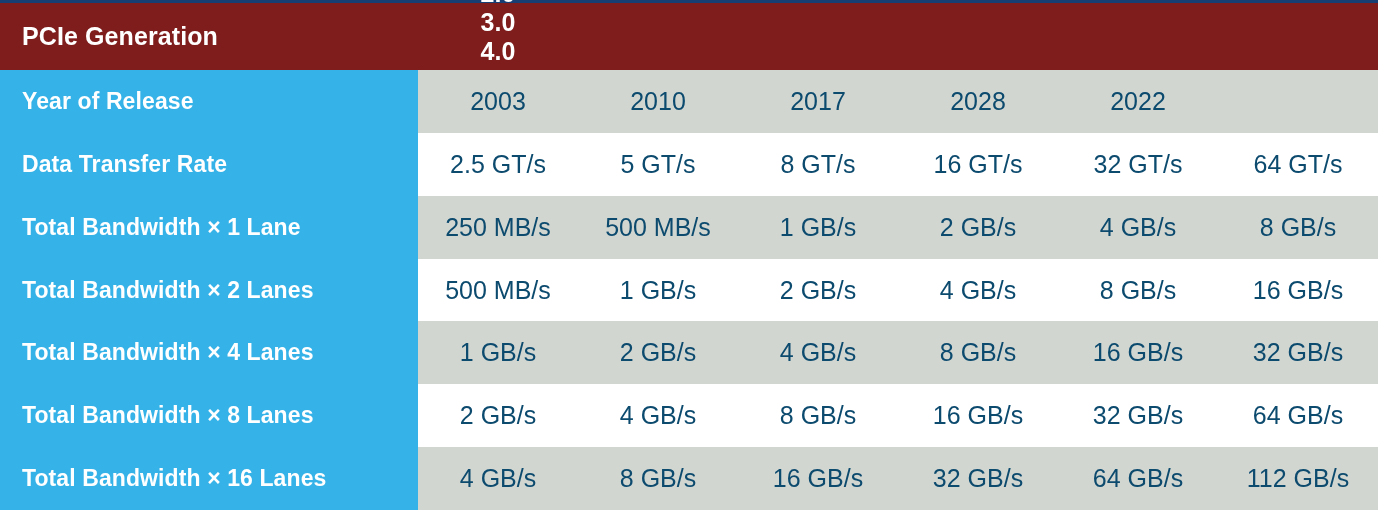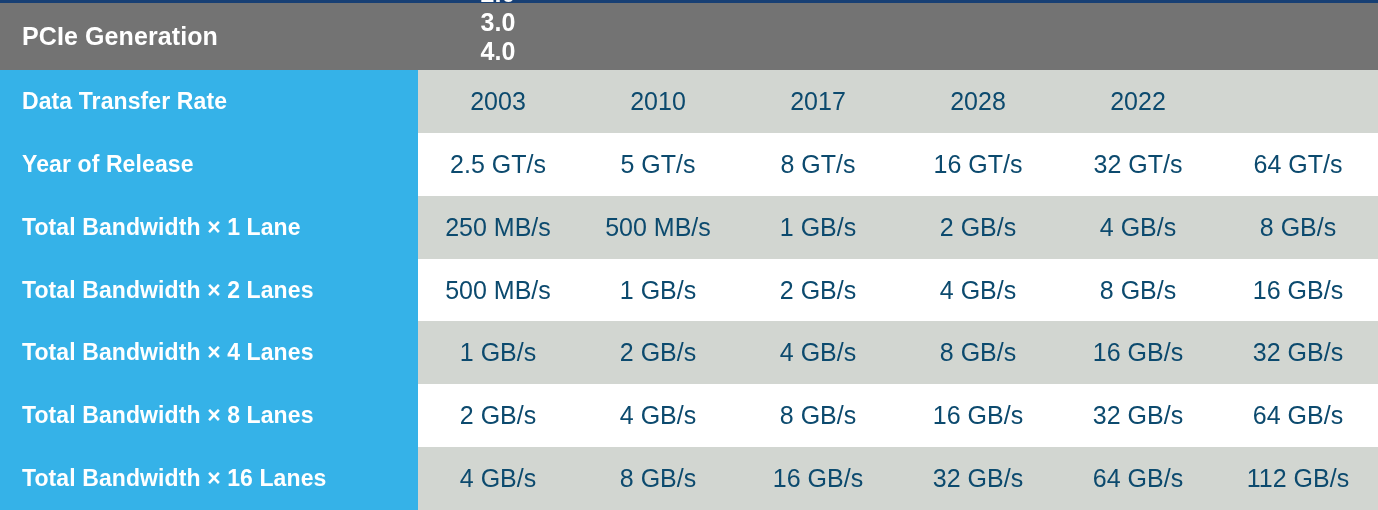--- a/index.html
+++ b/index.html
@@ -19,21 +19,21 @@
     background: #ffffff;
   }
 
   
   .header-row {
     position: absolute;
     left: 0;
     top: 0;
     width: 1378px;
     height: 70px;
-    background: #737373;
+    background: #7f1d1d;
     border-top: 3px solid #173F74;
     display: flex;
     align-items: center;
   }
 
   .header-label {
     width: 418px;
     padding-left: 22px;
     color: #ffffff;
     font-size: 25px;
@@ -121,22 +121,22 @@
       <div class="header-cell">1.0</div>
       <div class="header-cell">2.0</div>
       <div class="header-cell">3.0</div>
       <div class="header-cell">4.0</div>
       <div class="header-cell">8.3</div>
       <div class="header-cell">4.8</div>
     </div>
   </div>
 
   <div class="label-column">
+    <div class="label-cell">Year of Release</div>
     <div class="label-cell">Data Transfer Rate</div>
-    <div class="label-cell">Year of Release</div>
     <div class="label-cell">Total Bandwidth × 1 Lane</div>
     <div class="label-cell">Total Bandwidth × 2 Lanes</div>
     <div class="label-cell">Total Bandwidth × 4 Lanes</div>
     <div class="label-cell">Total Bandwidth × 8 Lanes</div>
     <div class="label-cell">Total Bandwidth × 16 Lanes</div>
   </div>
 
   <div class="body-area">
 
     <div class="data-row banded">

